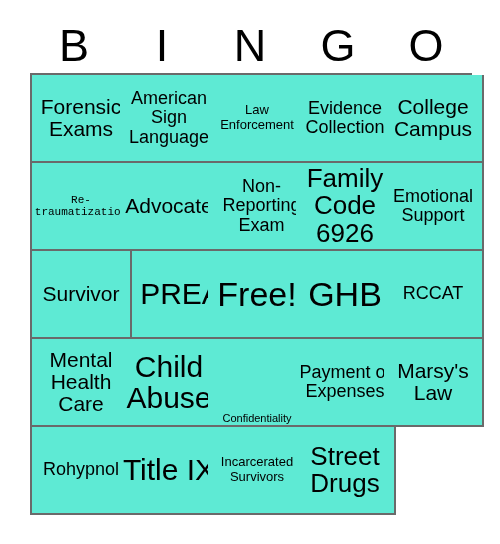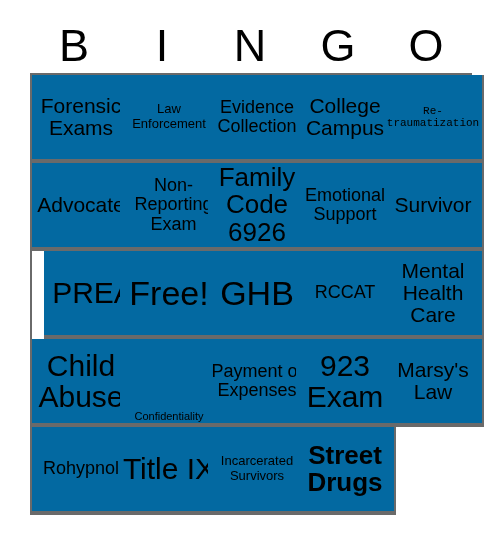--- a/index.html
+++ b/index.html
@@ -59,22 +59,22 @@
     border-left: 2px solid #000000;
     box-sizing: content-box;
   }
 
   .bingo-cell {
     position: relative;
     width: 100px;
     height: 88px;
     box-sizing: border-box;
     border-right: 2px solid #6a6a6a;
-    border-bottom: 4px solid #701a75;
-    background: #0369a1;
+    border-bottom: 2px solid #701a75;
+    background: #5eead4;
     display: flex;
     align-items: center;
     justify-content: center;
     padding: 1px 2px;
     overflow: hidden;
   }
   .bingo-cell .cell-text {
     display: block;
     width: 100%;
     text-align: center;
@@ -103,20 +103,23 @@
     <div class="hdr-letter">I</div>
     <div class="hdr-letter">N</div>
     <div class="hdr-letter">G</div>
     <div class="hdr-letter">O</div>
   </div>
 
   <div id="bingo-grid" style="border-top-color: rgb(106, 106, 106); border-left-color: rgb(106, 106, 106);">
 
     <div class="bingo-cell fs-l" style="border-right-color: rgb(106, 106, 106); border-bottom-color: rgb(106, 106, 106);">
       <span class="cell-text">Forensic Exams</span>
+    </div>
+    <div class="bingo-cell fs-m" style="border-right-color: rgb(106, 106, 106); border-bottom-color: rgb(106, 106, 106);">
+      <span class="cell-text">American Sign Language</span>
     </div>
     <div class="bingo-cell fs-xs" style="border-right-color: rgb(106, 106, 106); border-bottom-color: rgb(106, 106, 106);">
       <span class="cell-text">Law Enforcement</span>
     </div>
     <div class="bingo-cell fs-m" style="border-right-color: rgb(106, 106, 106); border-bottom-color: rgb(106, 106, 106);">
       <span class="cell-text">Evidence Collection</span>
     </div>
     <div class="bingo-cell fs-l" style="border-right-color: rgb(106, 106, 106); border-bottom-color: rgb(106, 106, 106);">
       <span class="cell-text">College Campus</span>
     </div>
@@ -159,34 +162,31 @@
     </div>
     <div class="bingo-cell fs-xxl" style="border-right-color: rgb(106, 106, 106); border-bottom-color: rgb(106, 106, 106);">
       <span class="cell-text">Child Abuse</span>
     </div>
     <div class="bingo-cell fs-xxs" style="border-right-color: rgb(106, 106, 106); border-bottom-color: rgb(106, 106, 106); align-items: flex-end;">
       <span class="cell-text">Confidentiality</span>
     </div>
     <div class="bingo-cell fs-m" style="border-right-color: rgb(106, 106, 106); border-bottom-color: rgb(106, 106, 106);">
       <span class="cell-text">Payment of Expenses</span>
     </div>
-    <div class="bingo-cell fs-xxl" style="border-right-color: rgb(106, 106, 106); border-bottom-color: rgb(106, 106, 106);">
-      <span class="cell-text">923 Exam</span>
-    </div>
 
     <div class="bingo-cell fs-l" style="border-right-color: rgb(106, 106, 106); border-bottom-color: rgb(106, 106, 106);">
       <span class="cell-text">Marsy's Law</span>
     </div>
     <div class="bingo-cell fs-m" style="border-right-color: rgb(106, 106, 106); border-bottom-color: rgb(106, 106, 106);">
       <span class="cell-text">Rohypnol</span>
     </div>
     <div class="bingo-cell fs-xxl" style="border-right-color: rgb(106, 106, 106); border-bottom-color: rgb(106, 106, 106);">
       <span class="cell-text">Title IX</span>
     </div>
     <div class="bingo-cell fs-xs" style="border-right-color: rgb(106, 106, 106); border-bottom-color: rgb(106, 106, 106);">
       <span class="cell-text">Incarcerated Survivors</span>
     </div>
-    <div class="bingo-cell fs-xl" style="border-right-color: rgb(106, 106, 106); border-bottom-color: rgb(106, 106, 106); font-weight: bold;">
+    <div class="bingo-cell fs-xl" style="border-right-color: rgb(106, 106, 106); border-bottom-color: rgb(106, 106, 106);">
       <span class="cell-text">Street Drugs</span>
     </div>
 
   </div>
 </div>
 
 </body></html>

